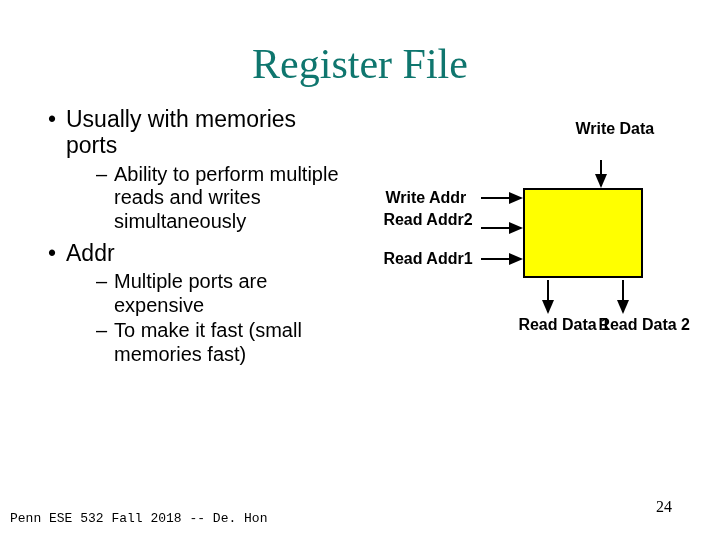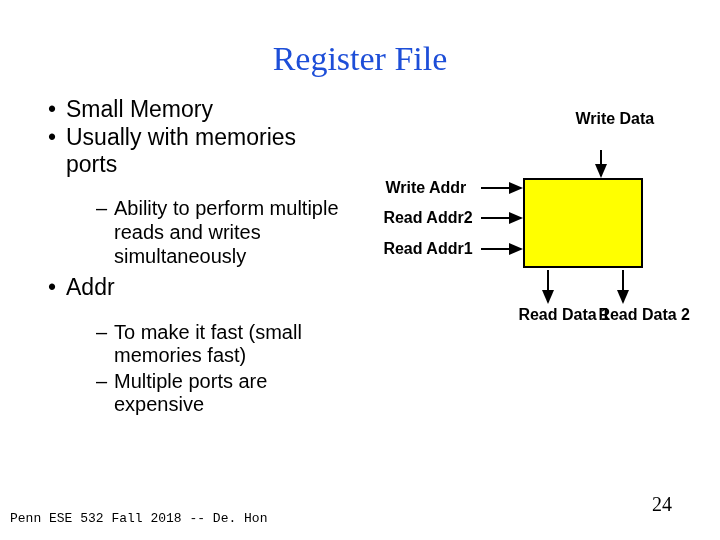--- a/index.html
+++ b/index.html
@@ -12,25 +12,25 @@
     overflow: hidden;
   }
   .slide {
     width: 100%;
     height: 100%;
     padding: 40px 30px 20px 30px;
     position: relative;
   }
   .title {
     font-family: "Times New Roman", Times, serif;
-    font-size: 34px;
+    font-size: 42px;
     font-weight: normal;
     text-align: center;
     margin-bottom: 18px;
-    color: #1d4ed8;
+    color: #0f766e;
   }
   .content {
     display: flex;
     flex-direction: row;
   }
   .textcol {
     width: 49%;
   }
   .diagramcol {
     width: 51%;
@@ -53,21 +53,21 @@
   ul.lvl1 > li::before {
     content: "•";
     position: absolute;
     left: 0;
     top: 0;
     font-size: 23px;
   }
   ul.lvl2 {
     list-style: none;
     padding-left: 30px;
-    margin-top: 20px;
+    margin-top: 4px;
     margin-bottom: 6px;
   }
   ul.lvl2 > li {
     font-family: Arial, Helvetica, sans-serif;
     font-size: 20px;
     color: #000;
     line-height: 1.18;
     position: relative;
     padding-left: 18px;
     margin-bottom: 2px;
@@ -85,21 +85,21 @@
     bottom: 14px;
     font-family: Liberation Mono, monospace;
     font-size: 13px;
     color: #000;
   }
   .pagenum {
     position: absolute;
     right: 48px;
     bottom: 24px;
     font-family: "Times New Roman", Times, serif;
-    font-size: 20px;
+    font-size: 16px;
     color: #000;
   }
   
   .diagram {
     position: relative;
     width: 100%;
     height: 280px;
     font-family: Arial, Helvetica, sans-serif;
     font-weight: bold;
   }
@@ -114,53 +114,52 @@
   }
   .lbl {
     position: absolute;
     font-size: 16px;
     color: #000;
     white-space: nowrap;
     text-align: center;
   }
   .lbl.write-data { left: 222px; top: -6px; width: 60px; text-align: center; }
   .lbl.write-addr { left: 32px; top: 63px; text-align: center; }
-  .lbl.read-addr2 { left: 30px; top: 93px; text-align: right; }
+  .lbl.read-addr2 { left: 30px; top: 85px; text-align: right; }
   .lbl.read-addr1 { left: 30px; top: 124px; text-align: center; }
   .lbl.read-data1 { left: 165px; top: 190px; width: 60px; text-align: center; }
   .lbl.read-data2 { left: 245px; top: 190px; width: 60px; text-align: center; }
   svg.arrows {
     position: absolute;
     left: 0;
     top: 0;
     width: 330px;
     height: 250px;
   }
 </style>
 </head>
 <body>
 
 <div class="slide">
   <h1 class="title">Register File</h1>
 
   <div class="content">
     <div class="textcol">
       <ul class="lvl1">
-        <li>Small Memory</li>
         <li>
           <span>Usually with memories ports</span>
           <ul class="lvl2">
             <li>Ability to perform multiple reads and writes simultaneously</li>
           </ul>
         </li>
         <li>
           <span>Addr</span>
           <ul class="lvl2">
+            <li>Multiple ports are expensive</li>
             <li>To make it fast (small memories fast)</li>
-            <li>Multiple ports are expensive</li>
           </ul>
         </li>
       </ul>
     </div>
 
     <div class="diagramcol">
       <div class="diagram">
         <div class="lbl write-data">Write Data</div>
         <div class="lbl write-addr">Write Addr</div>
         <div class="lbl read-addr2">Read Addr2</div>

